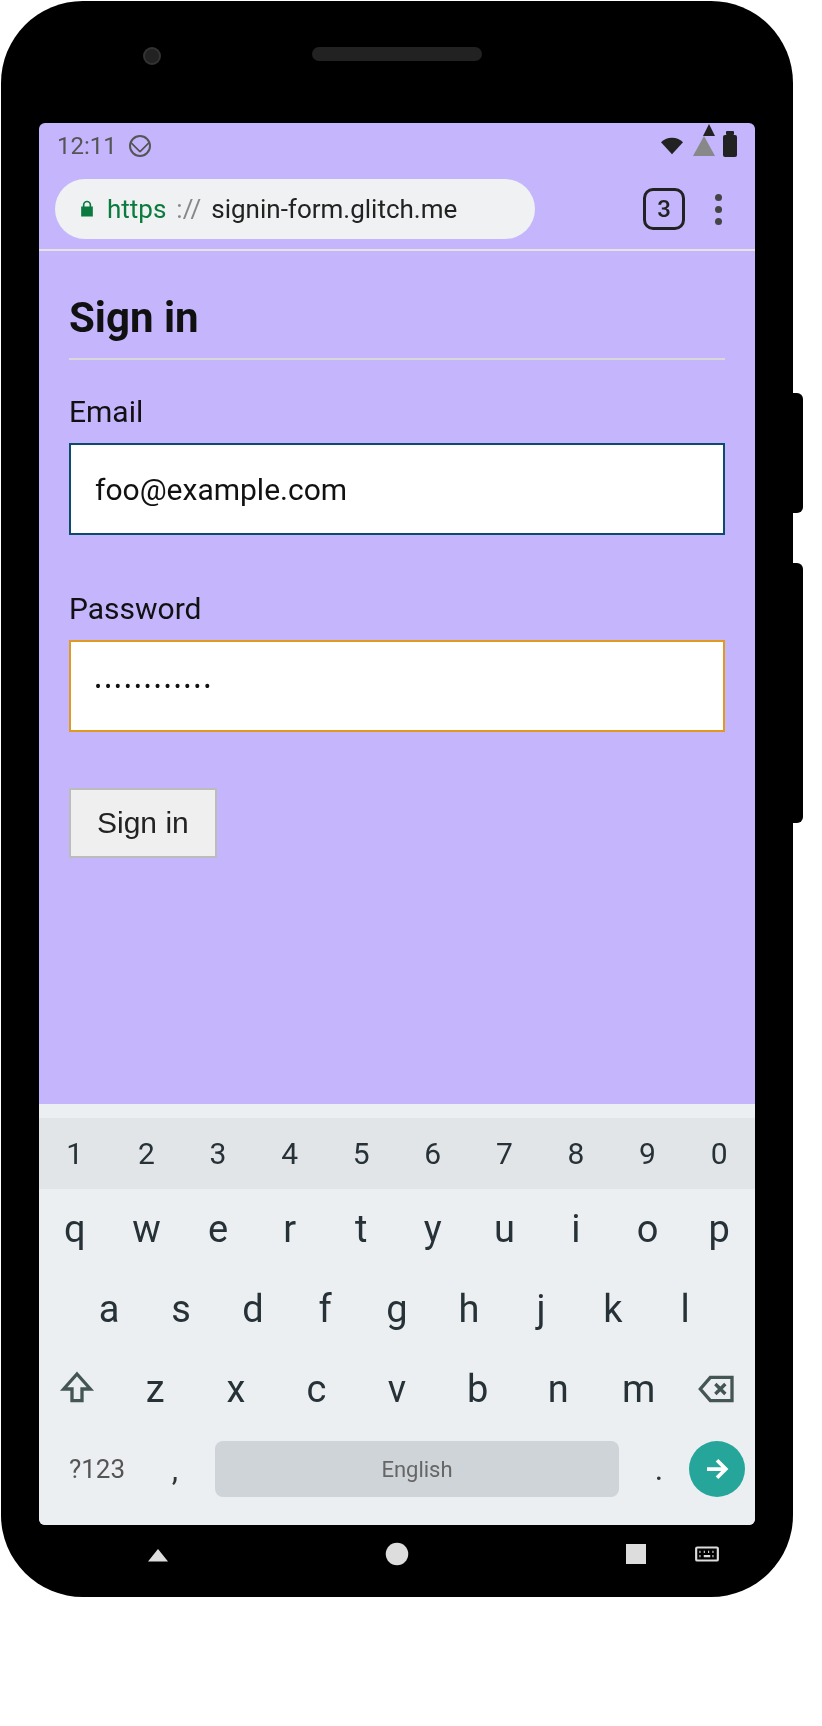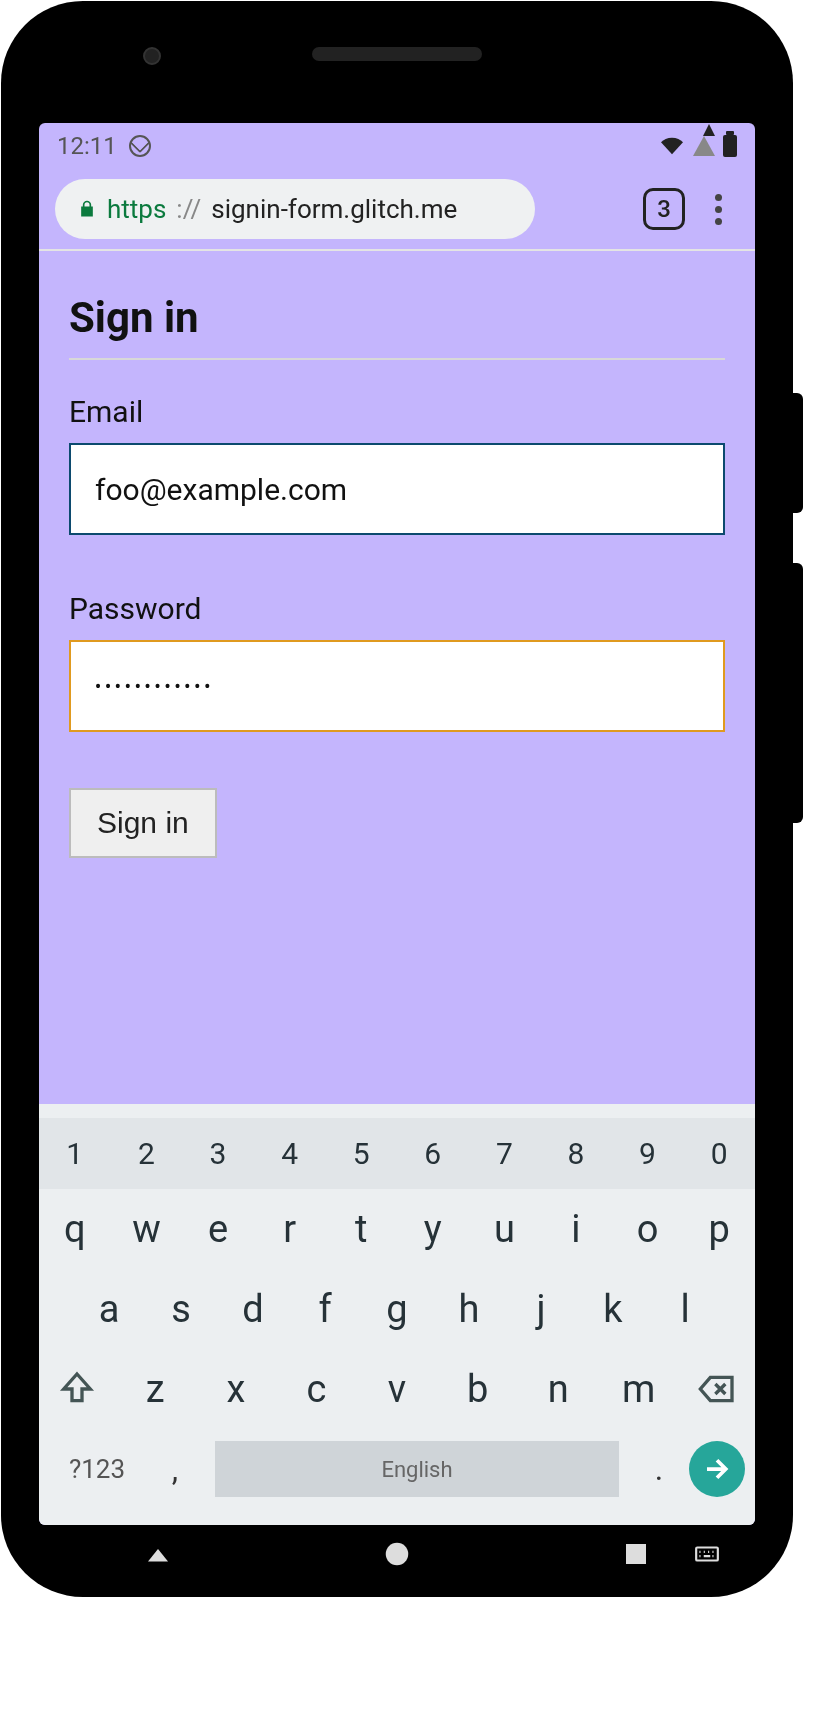--- a/index.html
+++ b/index.html
@@ -106,21 +106,21 @@
   .krow { display:flex; justify-content:center; padding:18px 0; }
   .krow .k { flex:1; text-align:center; font-size:38px; }
   .krow.indent1 { padding-left:34px; padding-right:34px; }
   .krow.bottom .k { font-size:38px; }
   .shift, .bksp { flex:0 0 76px; display:flex; align-items:center; justify-content:center; }
   .shift svg, .bksp svg { width:40px; height:40px; display:block; }
   .krow.util { padding:12px 10px 28px; align-items:center; }
   .sym { flex:0 0 96px; text-align:center; font-size:26px; color:#555; }
   .comma, .dot { flex:0 0 60px; text-align:center; font-size:32px; color:#333; }
   .space {
-    flex:1; height:56px; margin:0 10px; background:#cfd4d8; border-radius:0;
+    flex:1; height:56px; margin:0 10px; background:#cfd4d8; border-radius:8px;
     display:flex; align-items:center; justify-content:center; font-size:22px; color:#666;
   }
   .enter {
     flex:0 0 56px; height:56px; background:#26a69a; border-radius:50%;
     display:flex; align-items:center; justify-content:center;
   }
   .enter svg { width:30px; height:30px; display:block; }
 
   
   .navbar {

